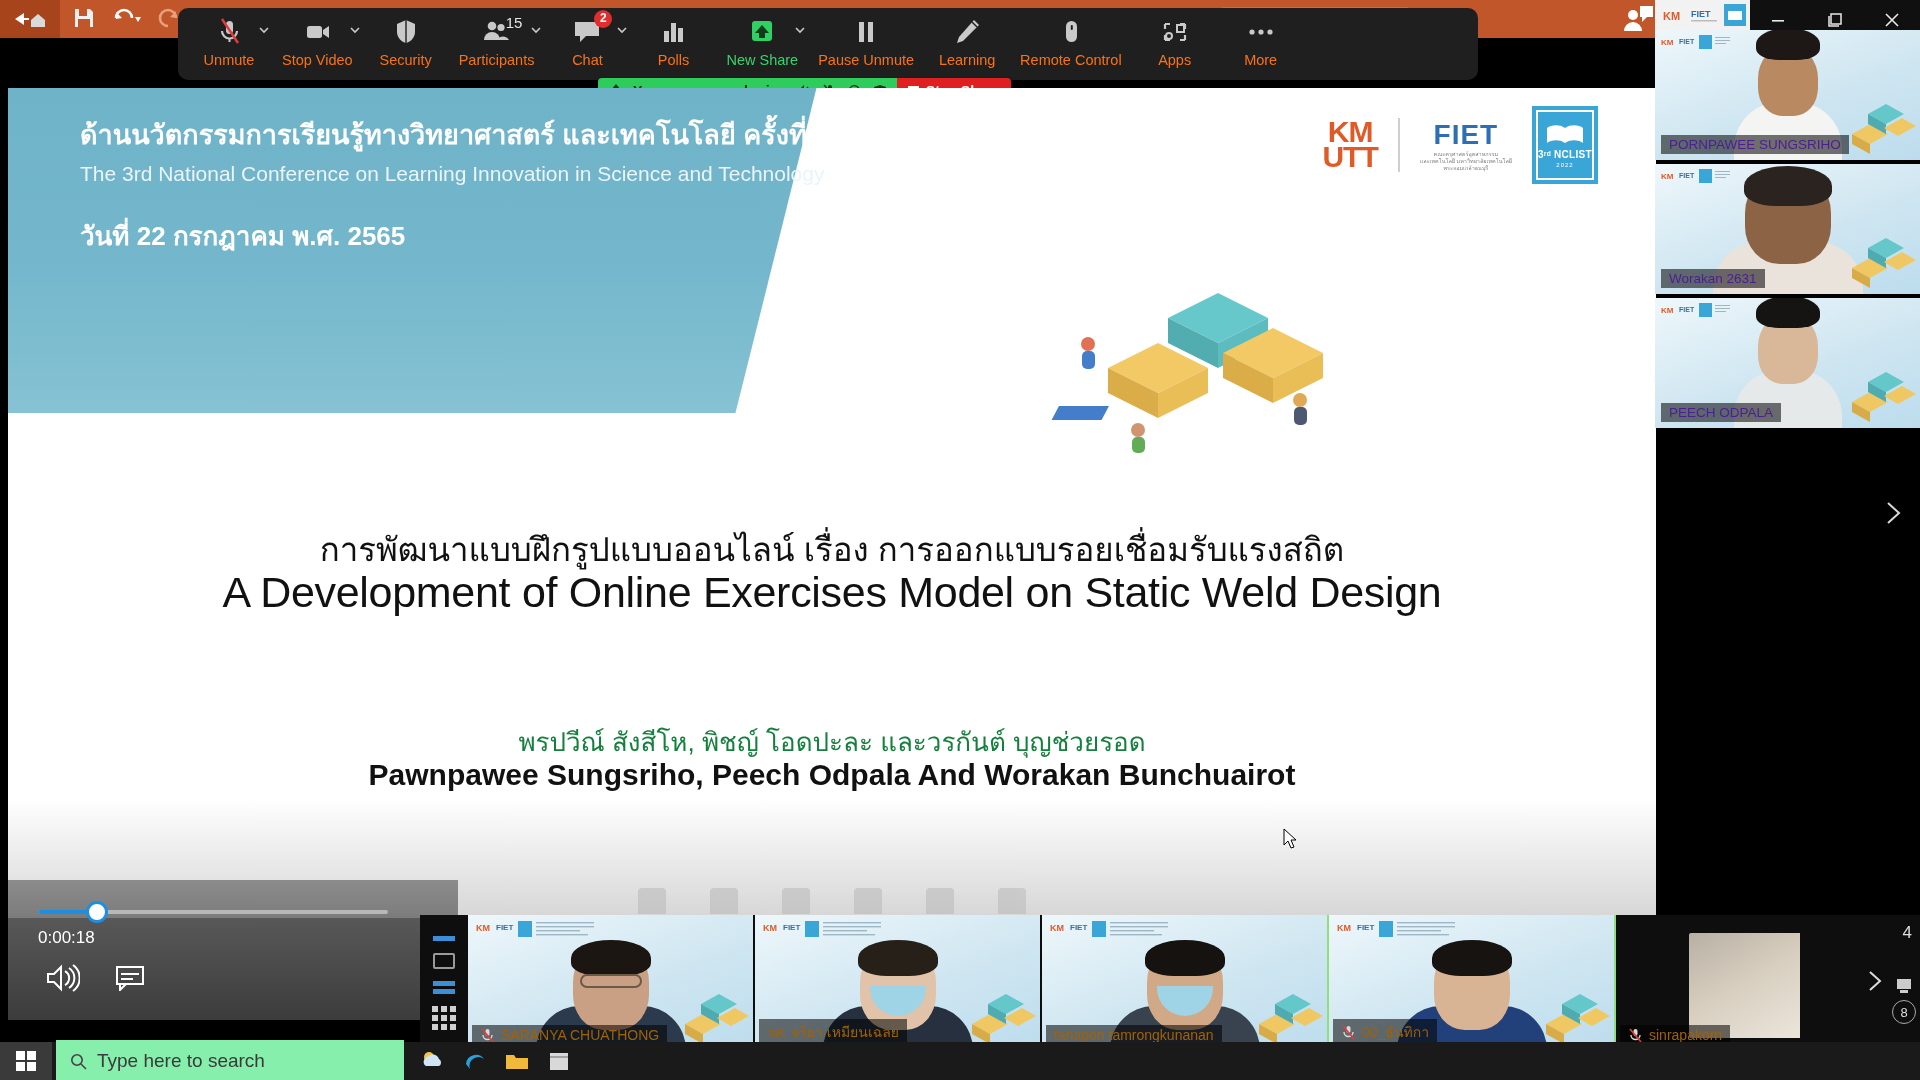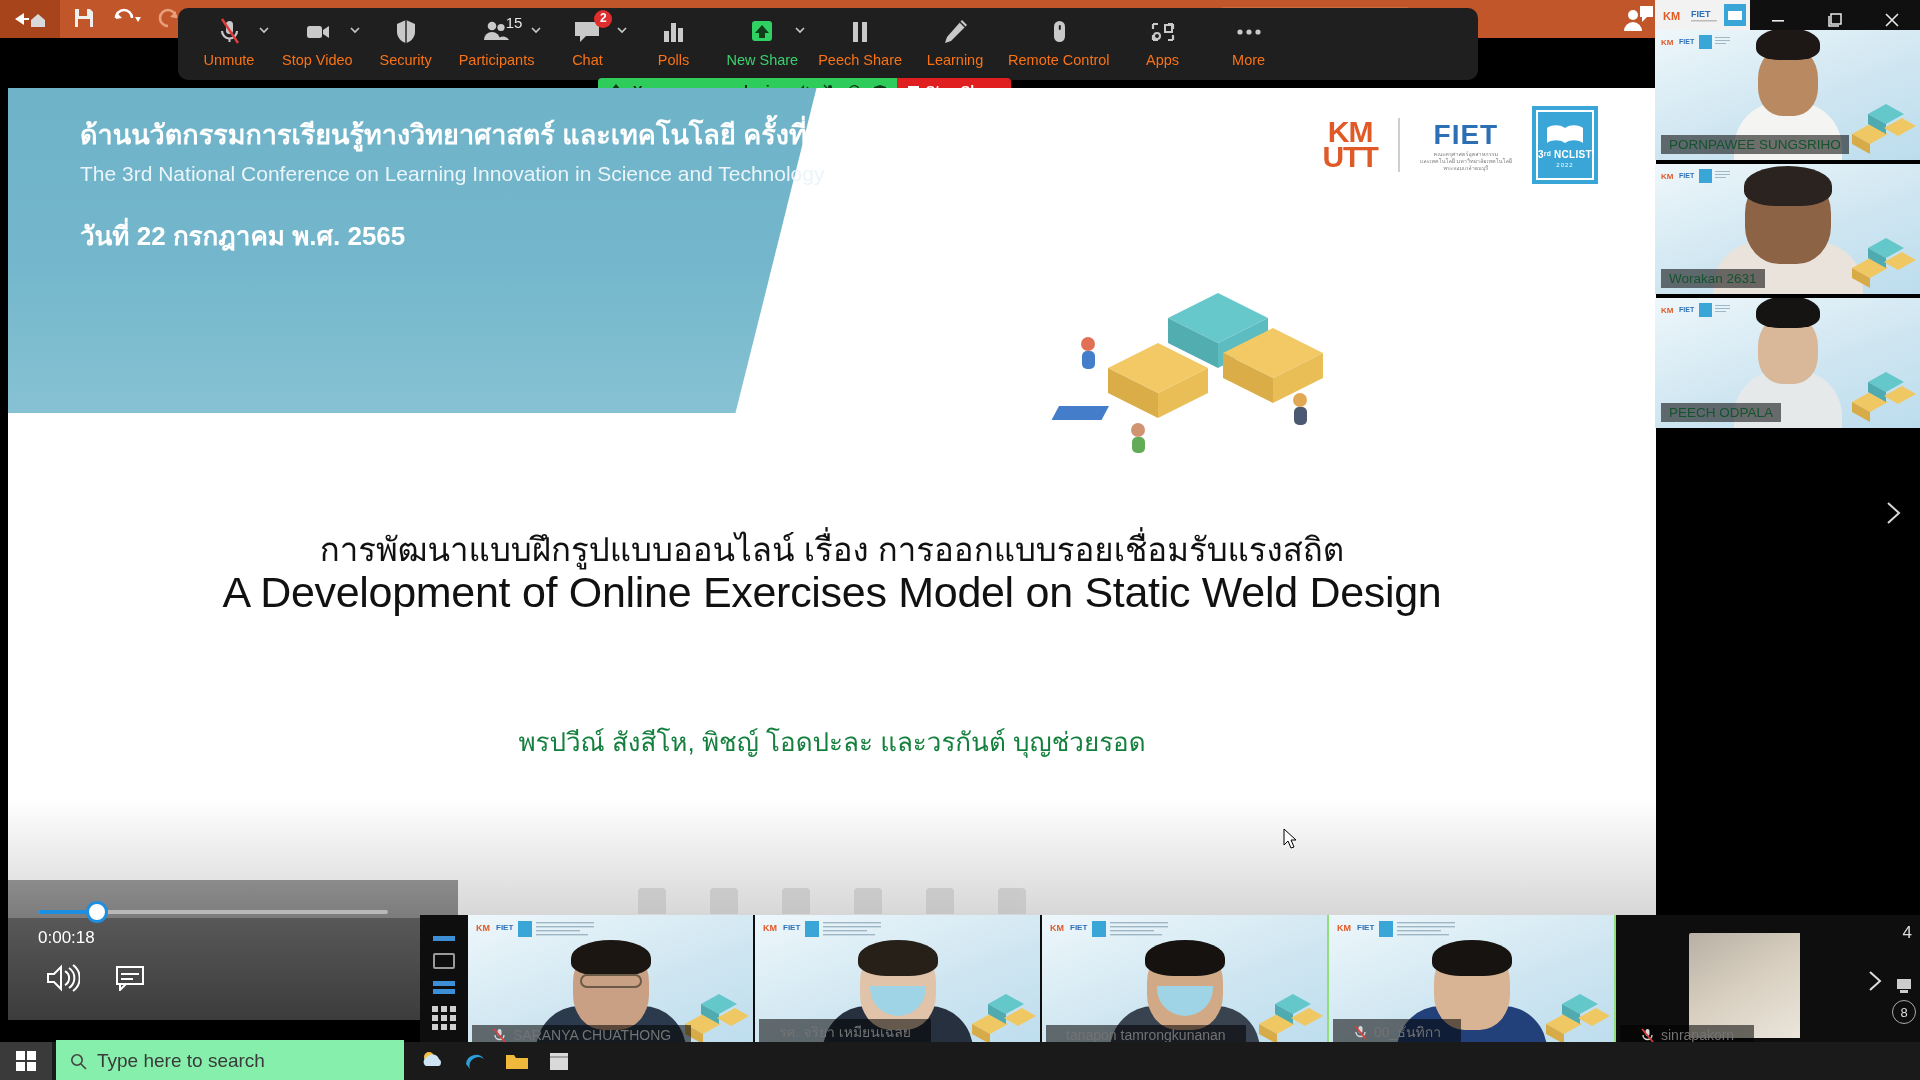--- a/index.html
+++ b/index.html
@@ -111,21 +111,21 @@
              border-radius:50%; background:#fff; border:3px solid #1e8fe0; }
   .pl-time { position:absolute; left:30px; top:48px; color:#fff; font-size:17px; }
   .pl-btns { position:absolute; left:38px; top:84px; display:flex; gap:36px;
              align-items:center; }
 
   
   .right-strip { position:absolute; left:1655px; top:30px; width:265px; height:415px; }
   .vtile { position:relative; width:265px; height:130px; overflow:hidden;
            background:#cfe3ee; margin-bottom:4px; }
   .vtile .vname { position:absolute; left:6px; bottom:6px; background:rgba(0,0,0,.55);
-                  color:#14532d; font-size:13.5px; padding:2px 8px; white-space:nowrap; }
+                  color:#4c1d95; font-size:13.5px; padding:2px 8px; white-space:nowrap; }
   .vbg { position:absolute; inset:0;
          background:linear-gradient(160deg,#eef7fb 0%,#cfe6f1 55%,#bcdced 100%); }
   .vhead { position:absolute; left:50%; transform:translateX(-50%); border-radius:46% 46% 40% 40%; }
   .vbody { position:absolute; left:50%; transform:translateX(-50%); border-radius:46px 46px 0 0; }
   .vhair { position:absolute; left:50%; transform:translateX(-50%); border-radius:50% 50% 36% 36%; }
   .nclist-art { position:absolute; right:4px; bottom:4px; width:78px; height:62px;
                 opacity:.95; }
 
   
   .side-arrow { position:absolute; left:1880px; top:500px; width:26px; height:26px; }
@@ -136,21 +136,21 @@
   .fs-side { width:48px; background:#0e0e0e; display:flex; flex-direction:column;
              align-items:center; justify-content:center; gap:12px; }
   .fs-sq { width:22px; height:16px; border:2px solid #9a9a9a; border-radius:2px; }
   .fs-bar { width:22px; height:5px; background:#3c8fd6; }
   .fs-grid { display:grid; grid-template-columns:repeat(3,6px); gap:3px; }
   .fs-grid i { width:6px; height:6px; background:#cfcfcf; display:block; }
   .ftile { position:relative; width:287px; height:135px; overflow:hidden;
            background:#d9ecf4; border-right:2px solid #0e0e0e; }
   .ftile.active { outline:2px solid #8fe07a; outline-offset:-2px; }
   .ftile .fname { position:absolute; left:4px; bottom:4px; background:rgba(0,0,0,.55);
-                  color:#737373; font-size:14px; padding:2px 20px 3px; display:flex;
+                  color:#a16207; font-size:14px; padding:2px 8px 3px; display:flex;
                   align-items:center; gap:6px; white-space:nowrap; max-width:278px;
                   overflow:hidden; }
   .ftile.plain { background:#0e0e0e; }
   .cat-photo { position:absolute; left:50%; top:18px; transform:translateX(-50%);
                width:140px; height:105px; border-radius:2px;
                background:linear-gradient(150deg,#b8b0a4 0%,#d8cfc0 45%,#efe9e0 100%); }
   .fs-right { position:absolute; right:0; top:0; width:120px; height:135px;
               background:#0e0e0e; }
   .fs-count { position:absolute; right:8px; top:8px; color:#ddd; font-size:17px; }
   .fs-next { position:absolute; right:34px; top:55px; width:22px; height:22px; }
@@ -352,21 +352,21 @@
           <path d="M2 4 L6 8 L10 4" fill="none" stroke="#c9c9c9" stroke-width="1.6"></path>
         </svg>
       </div>
       <div class="zb">
         <span class="glyph">
           <svg width="34" height="30" viewBox="0 0 34 30">
             <rect x="10" y="5" width="5" height="20" fill="#c9c9c9"></rect>
                 <rect x="19" y="5" width="5" height="20" fill="#c9c9c9"></rect>
           </svg>
         </span>
-                 <span class="lbl">Peech Share</span>
+                 <span class="lbl">Pause Unmute</span>
       </div>
       <div class="zb">
         <span class="glyph">
           <svg width="34" height="30" viewBox="0 0 34 30">
             <path d="M24 3 L29 8 L13 24 L7 26 L9 20z" fill="#c9c9c9"></path>
                 <path d="M22 5 L27 10" stroke="#1f1f1f" stroke-width="1.4"></path>
           </svg>
         </span>
                  <span class="lbl">Learning</span>
       </div>
@@ -481,20 +481,21 @@
         <circle cx="252" cy="152" r="7" fill="#e0a44c"></circle>
         <rect x="246" y="159" width="13" height="18" rx="5" fill="#44506b"></rect>
         <circle cx="90" cy="182" r="7" fill="#cf8f6a"></circle>
         <rect x="84" y="189" width="13" height="16" rx="5" fill="#5aa84f"></rect>
       </g>
     </svg>
 
     <div class="slide-title-th">การพัฒนาแบบฝึกรูปแบบออนไลน์ เรื่อง การออกแบบรอยเชื่อมรับแรงสถิต</div>
     <div class="slide-title-en">A Development of Online Exercises Model on Static Weld Design</div>
     <div class="slide-auth-th">พรปวีณ์ สังสีโห, พิชญ์ โอดปะละ และวรกันต์ บุญช่วยรอด</div>
+    <div class="slide-auth-en">Pawnpawee Sungsriho, Peech Odpala And Worakan Bunchuairot</div>
 
     <div class="slide-bottomfade"></div>
     <div class="deco-row">
       <span class="deco"></span>
       <span class="deco"></span>
       <span class="deco"></span>
       <span class="deco"></span>
       <span class="deco"></span>
       <span class="deco"></span>
     </div>

